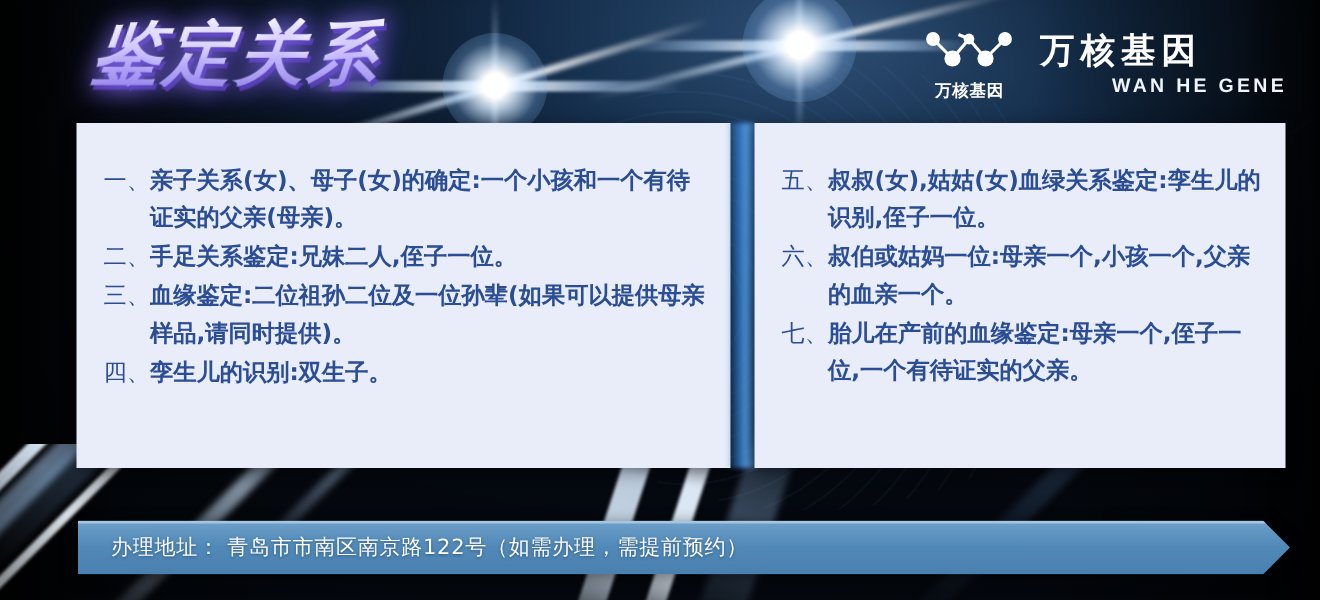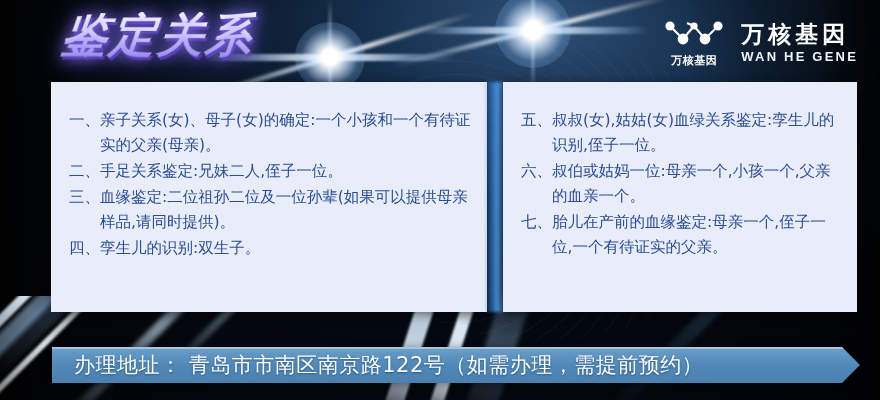--- a/index.html
+++ b/index.html
@@ -211,20 +211,21 @@
     line-height: 1.1;
     font-family: "DejaVu Sans", sans-serif;
   }
   .brand-en {
     font-size: 13px;
     font-weight: 700;
     color: #eef4fb;
     letter-spacing: 2.2px;
     line-height: 1.1;
     font-family: "Liberation Sans", sans-serif;
+    margin-left: 48px;
   }
 
   
   .panel {
     position: absolute;
     top: 82px;
     height: 230px;
     background: #e8edf9;
     box-shadow: 0 2px 10px rgba(0,0,0,0.45);
     box-sizing: border-box;
@@ -252,20 +253,21 @@
     margin-bottom: 1px;
     font-family: "DejaVu Sans", "Liberation Sans", sans-serif;
   }
   .item-num {
     flex: 0 0 auto;
     white-space: nowrap;
     letter-spacing: 0px;
   }
   .item-text {
     flex: 1 1 auto;
+    font-weight: bold;
   }
 
   
   .ribbon {
     position: absolute;
     left: 52px;
     top: 347px;
     width: 808px;
     height: 36px;
     filter: drop-shadow(0 2px 5px rgba(0,0,0,0.5));
@@ -282,21 +284,21 @@
     background: rgba(235,245,255,0.45);
   }
   .ribbon-text {
     position: absolute;
     left: 22px;
     top: 0;
     height: 36px;
     display: flex;
     align-items: center;
     color: #ffffff;
-    font-size: 21px;
+    font-size: 14px;
     letter-spacing: 0.5px;
     white-space: nowrap;
     font-family: "DejaVu Sans", "Liberation Sans", sans-serif;
     text-shadow: 0 1px 2px rgba(10,40,70,0.5);
   }
 </style>
 </head>
 <body>
 
 <div id="stage">

